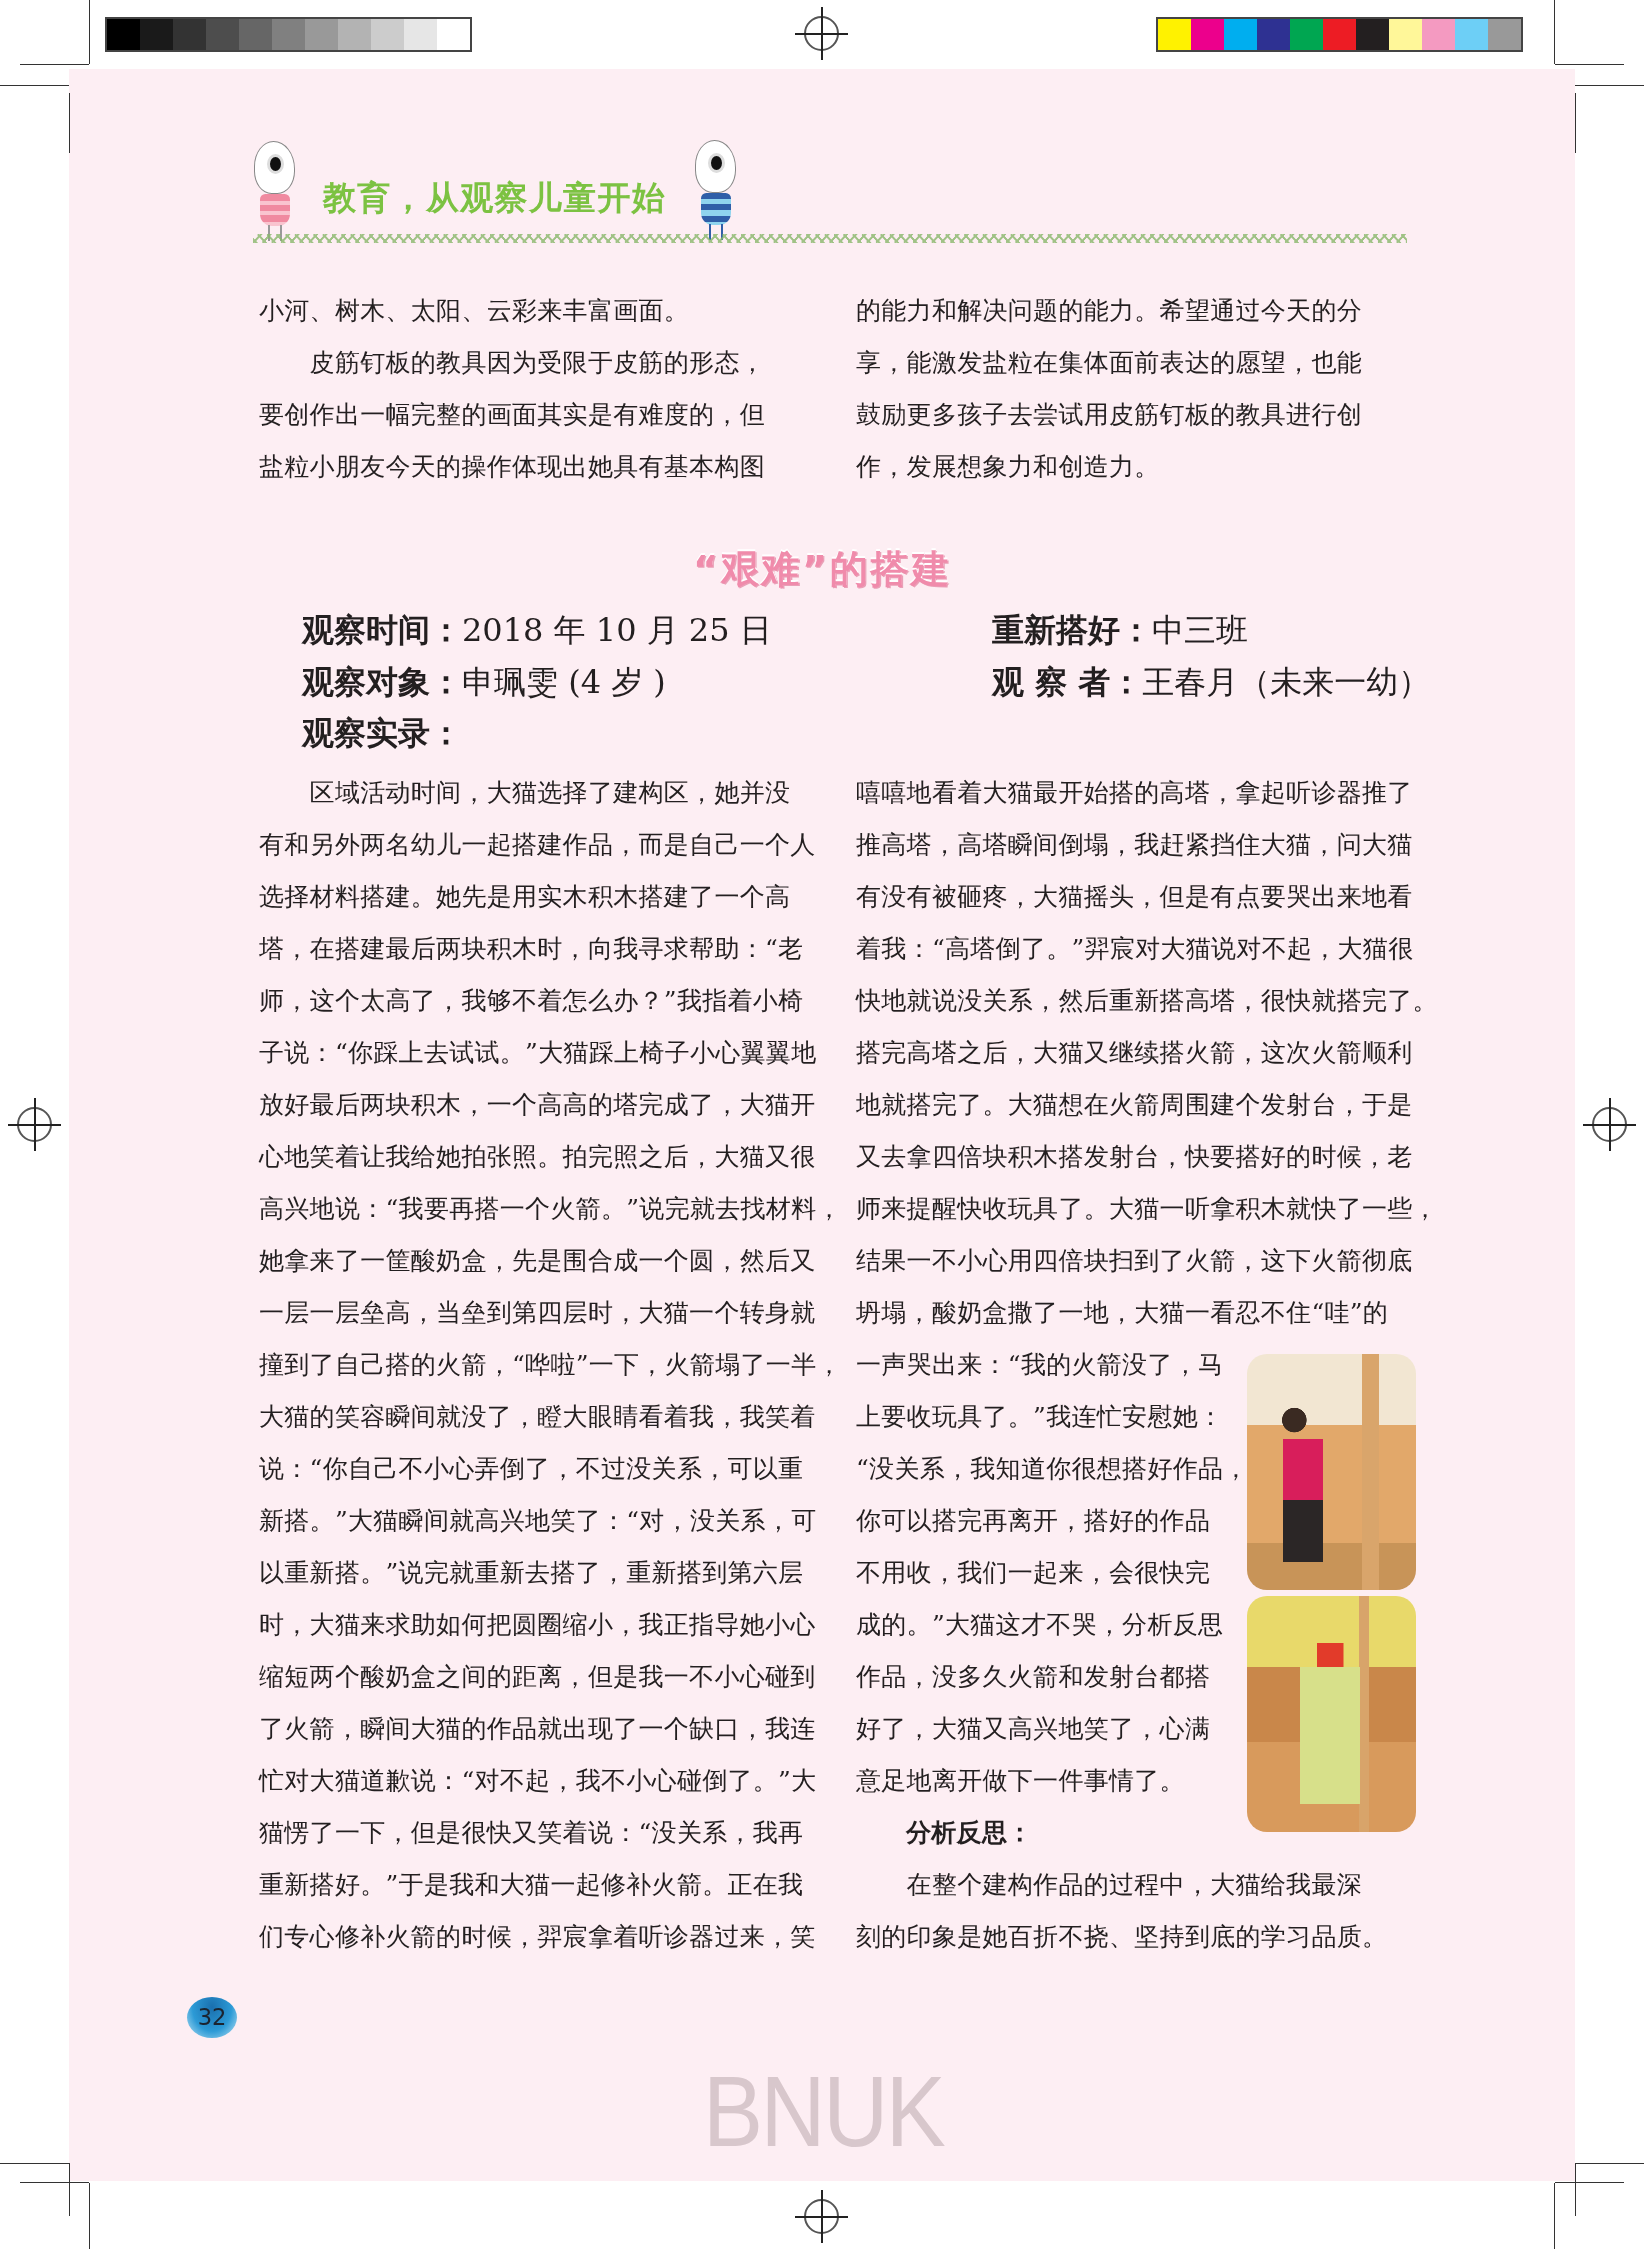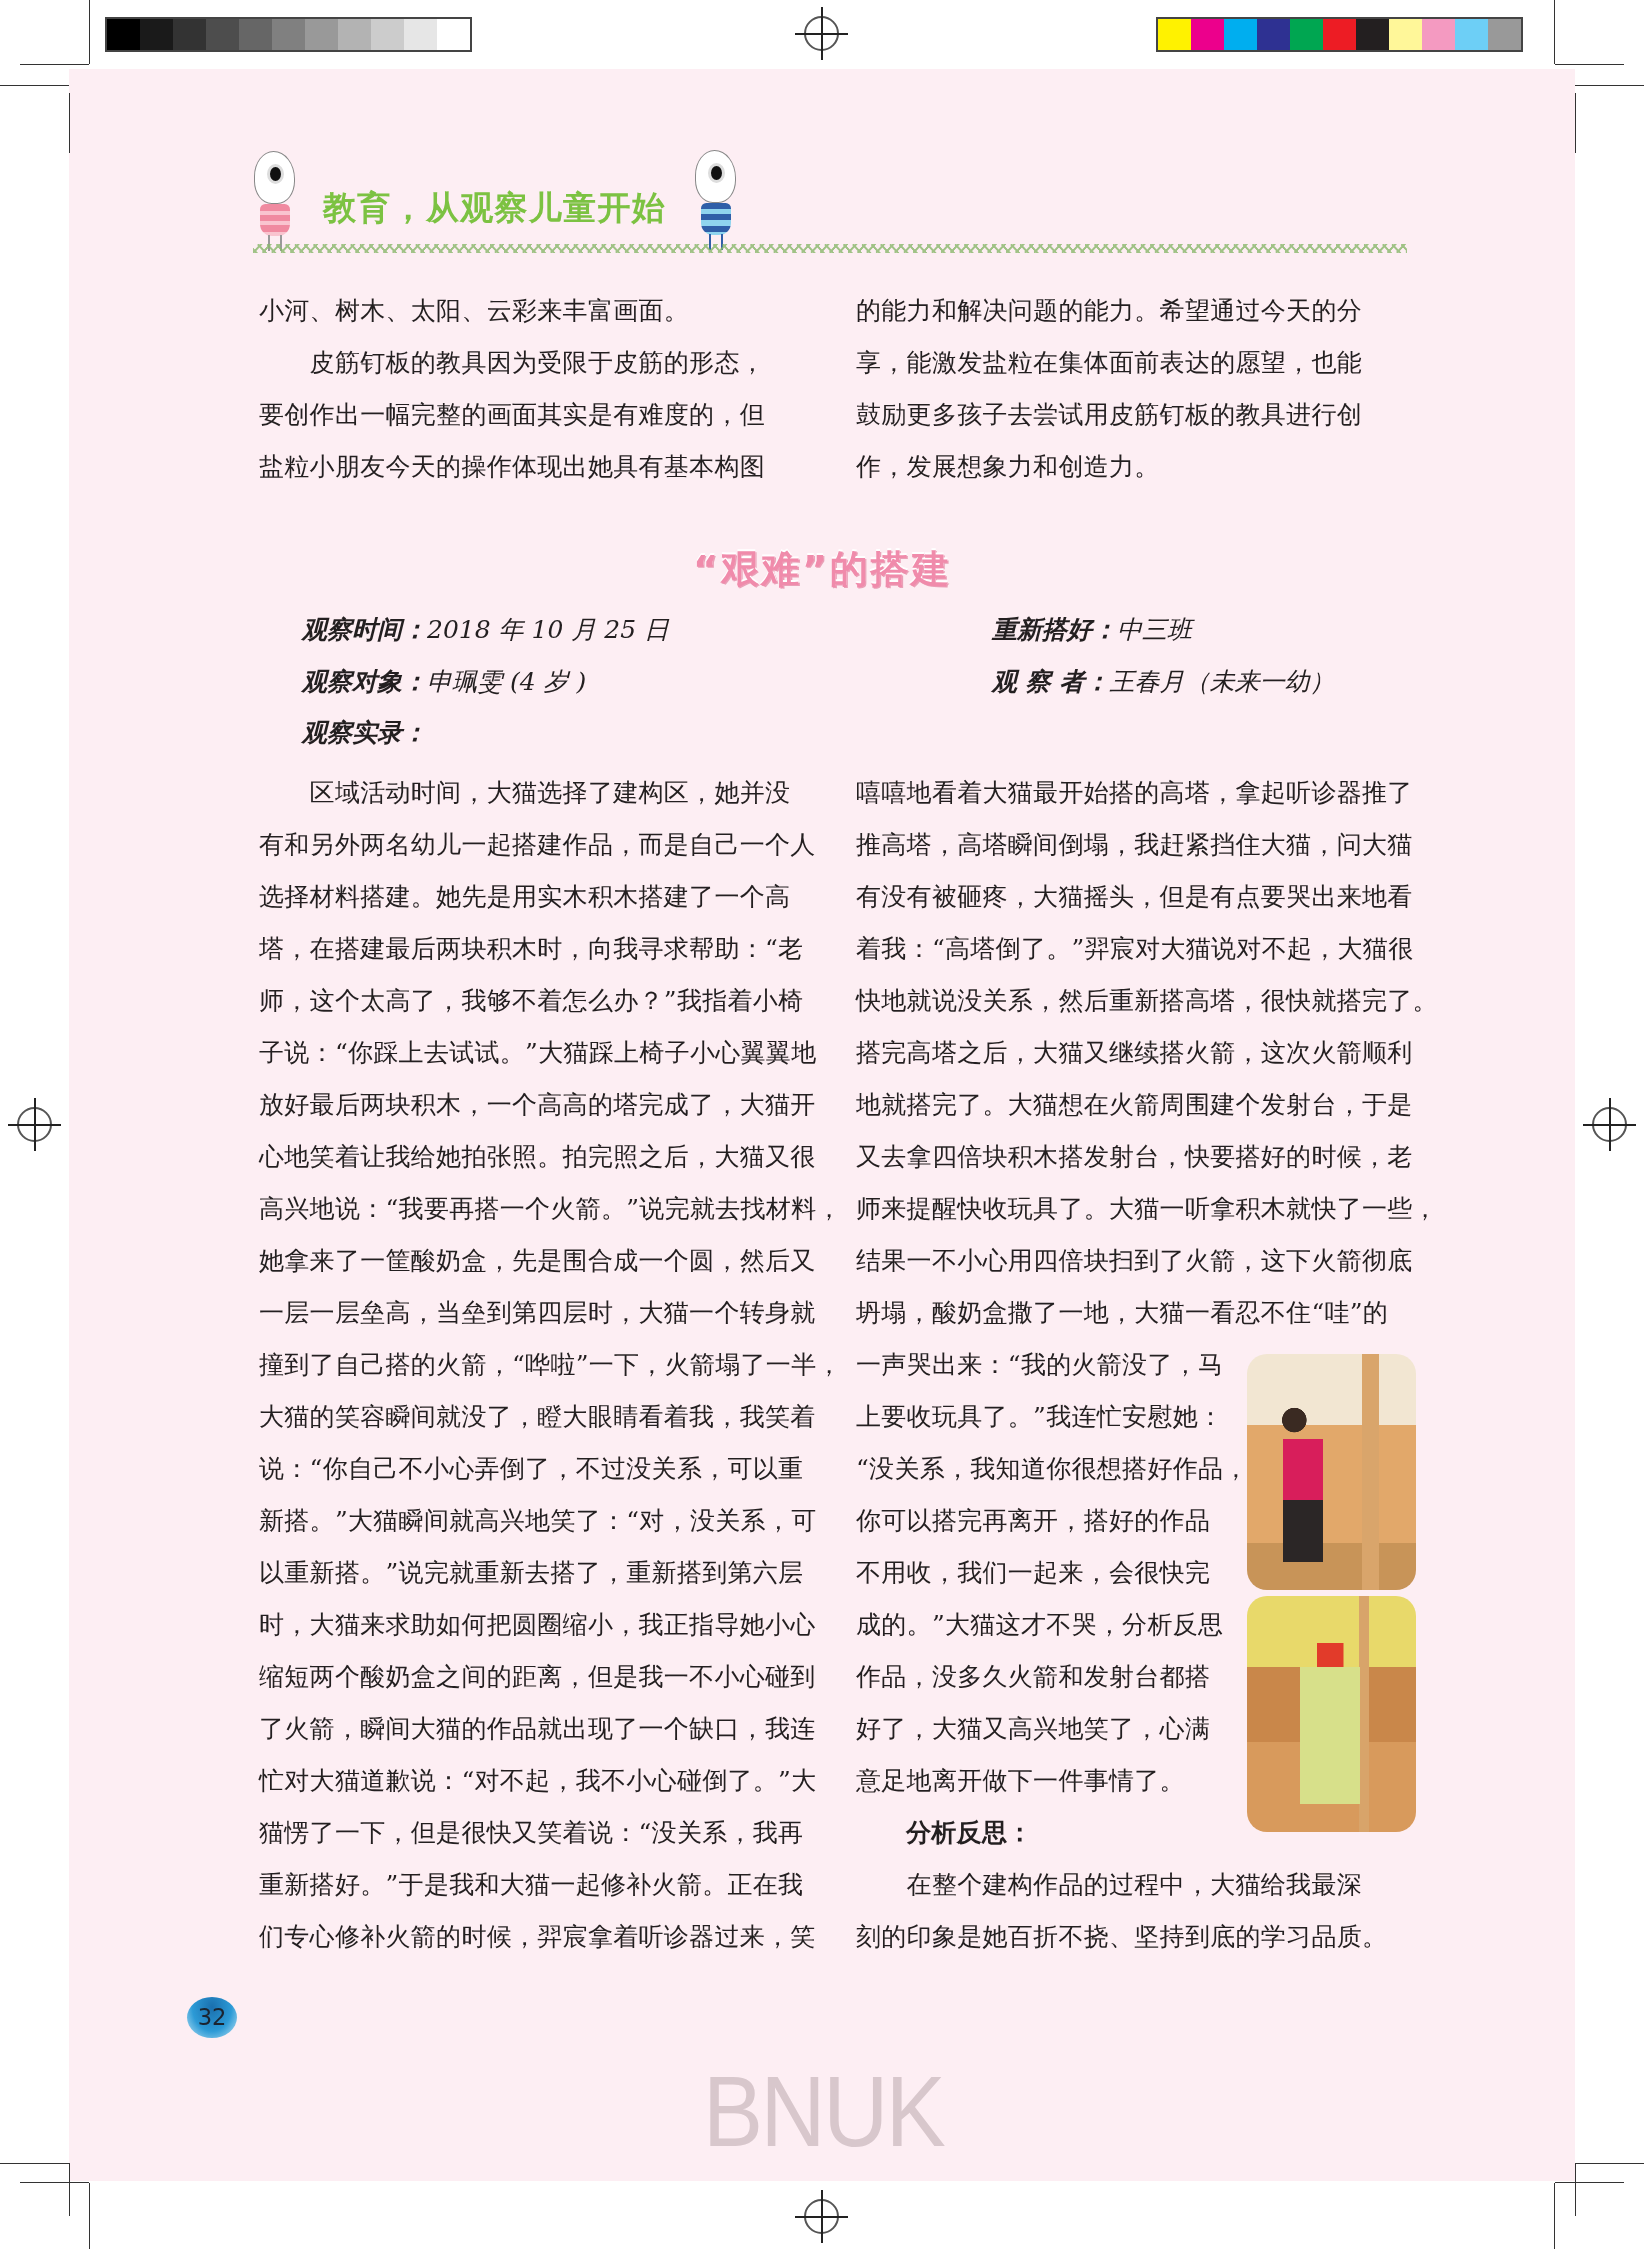--- a/index.html
+++ b/index.html
@@ -13,21 +13,21 @@
   .mark-line { position: absolute; background: #333; }
   .reg { position: absolute; width: 53px; height: 53px; }
   .reg .circle { position: absolute; left: 9.3px; top: 9.3px; width: 35px; height: 35px; border: 2px solid #555; border-radius: 50%; }
   .reg .h { position: absolute; left: 0; top: 26px; width: 53px; height: 2px; background: #222; }
   .reg .v { position: absolute; left: 26px; top: 0; width: 2px; height: 53px; background: #222; }
 
   .swatches { position: absolute; top: 17px; height: 35px; display: flex; border: 2px solid #444; }
   .swatches .sw { width: 33px; height: 100%; }
 
   
-  .header { position: absolute; left: 245px; top: 146px; width: 1168px; height: 113px; }
+  .header { position: absolute; left: 245px; top: 136px; width: 1168px; height: 113px; }
   .mascot { position: absolute; width: 60px; height: 100px; }
   .mascot .head { position: absolute; left: 9.3px; top: 0; width: 41px; height: 53px; background: #fff; border: 1.3px solid #888; border-radius: 50% 55% 45% 45%; }
   .mascot .eye { position: absolute; left: 12px; top: 12px; width: 17px; height: 20px; border-radius: 50%; background: #111; border: 3.3px solid #ddd; }
   .mascot .body { position: absolute; left: 14.6px; top: 53px; width: 30.5px; height: 32px; border-radius: 5.3px 5.3px 12px 12px; }
   .mascot .legs { position: absolute; left: 22.6px; top: 84px; width: 14.6px; height: 16px; border-left: 2px solid #999; border-right: 2px solid #999; }
   .mascot.left { left: 0; top: 5.3px; }
   .mascot.left .body { background: repeating-linear-gradient(180deg, #f08aa0 0 6.6px, #f9c4cf 6.6px 10.6px); }
   .mascot.right { left: 441px; top: 4px; }
   .mascot.right .body { background: repeating-linear-gradient(180deg, #2f5fa8 0 6px, #8fd4ee 6px 11.3px); }
   .mascot.right .legs { border-color: #2f5fa8; }
@@ -37,21 +37,21 @@
                       linear-gradient(45deg, transparent 40%, #8ab86c 40% 55%, transparent 55%) 4.6px 0/9.3px 9.3px; opacity: .8; }
 
   
   .col { position: absolute; font-size: 25px; line-height: 52px; letter-spacing: 0.3px; margin-left: 7px; }
   .col p { white-space: nowrap; }
   .col-left { left: 252px; width: 564px; }
   .col-right { left: 849px; width: 564px; }
 
   .section-title { position: absolute; left: 693px; top: 514px; font-family: "DejaVu Sans", sans-serif; font-weight: bold; font-size: 38px; color: #f08bab; letter-spacing: 2.7px; text-shadow: 0 -2px 0 #fff, 1.3px 1.3px 0 #e9a0b7; margin-top: 30px; }
 
-  .meta { position: absolute; font-size: 25px; line-height: 52px; white-space: nowrap; font-style: italic; }
+  .meta { position: absolute; font-size: 32px; line-height: 52px; white-space: nowrap; }
   .meta .k { font-weight: bold; }
 
   .sub-head { font-weight: bold; }
 
   
   .photo { position: absolute; border-radius: 20px; overflow: hidden; }
   .photo-1 { left: 1247px; top: 1354px; width: 169px; height: 236px;
     background:
       radial-gradient(circle at 28% 28%, #3a2a22 0 12px, transparent 12.6px),
       linear-gradient(180deg, transparent 0 36%, #d81e5b 36% 62%, #2b2626 62% 88%, transparent 88%) 36px 0/40px 100% no-repeat,

